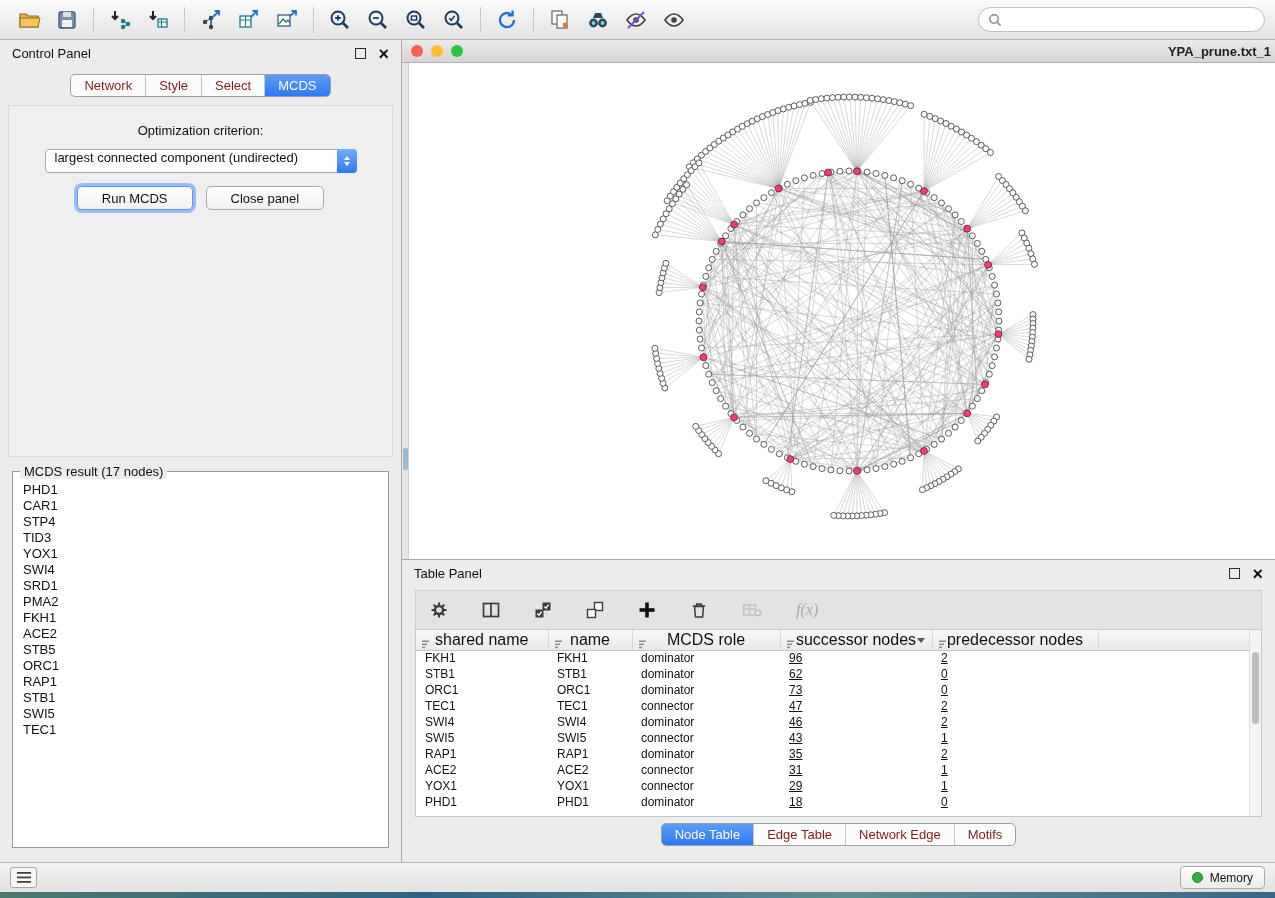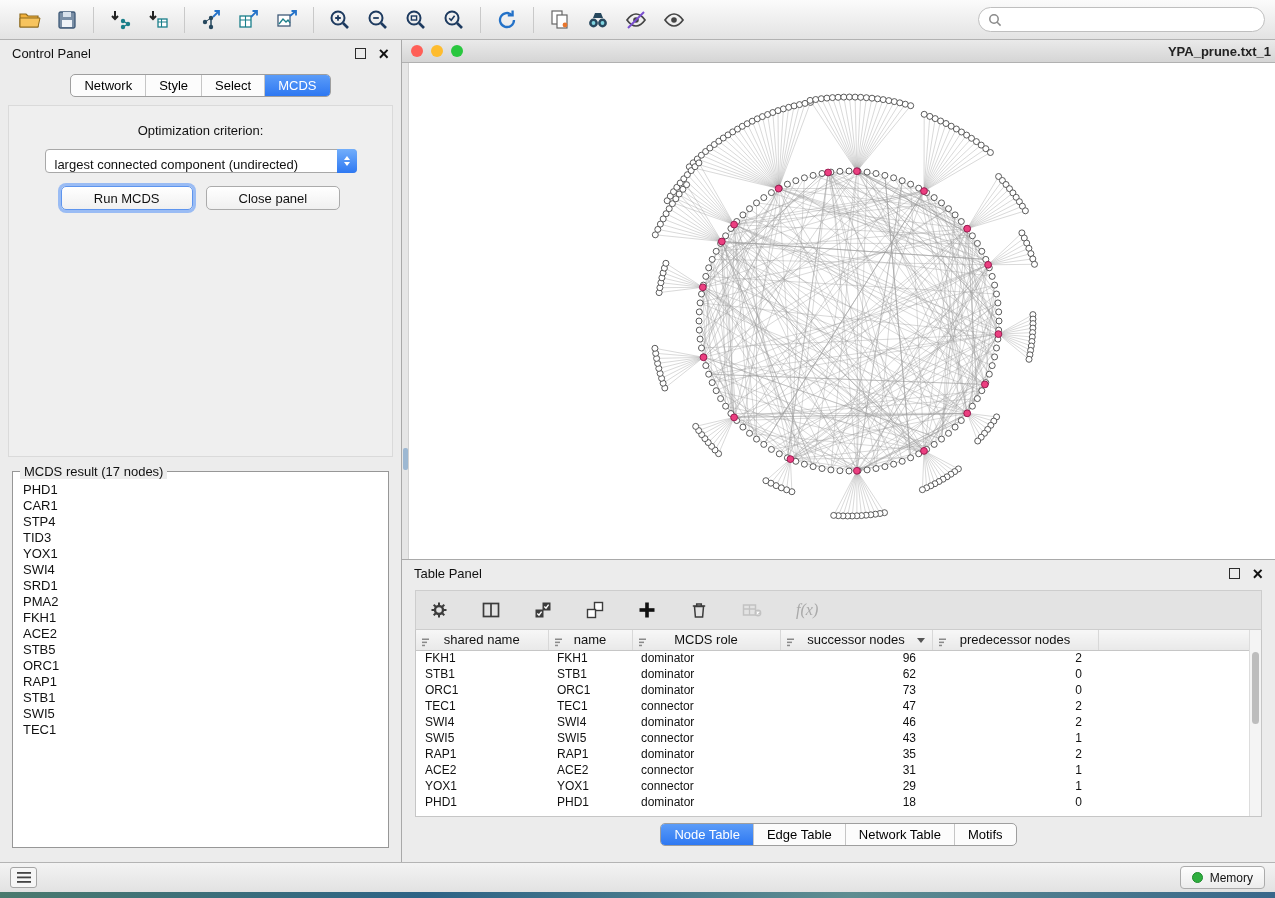--- a/index.html
+++ b/index.html
@@ -17,32 +17,32 @@
   
   .workspace{display:flex;height:822px;}
 
   
   .control-panel{width:402px;background:#ececec;border-right:1px solid #a9a9a9;display:flex;flex-direction:column;}
   .panel-header{height:27px;display:flex;align-items:center;padding:0 12px;font-size:13px;flex:0 0 auto;}
   .ph-icons{margin-left:auto;display:flex;gap:12px;align-items:center;}
   .float-btn{width:11px;height:11px;border:1.7px solid #2c2c2c;display:inline-block;}
   .close-x{font-size:18px;font-weight:bold;line-height:12px;color:#111;}
   .seg-control{display:flex;width:fit-content;border:1px solid #9e9e9e;border-radius:5px;overflow:hidden;background:#fcfcfc;font-size:13px;}
-  .seg{padding:3px 13px;border-left:1px solid #c6c6c6;color:#000000;white-space:nowrap;}
+  .seg{padding:3px 13px;border-left:1px solid #c6c6c6;color:#7f1d1d;white-space:nowrap;}
   .seg:first-child{border-left:none;}
   .seg-active{background:linear-gradient(#5b9cf8,#2e78f2);color:#fff;}
   .cp-tabs-row{display:flex;justify-content:center;margin-top:7px;flex:0 0 auto;}
   .mcds-pane{margin:8px 8px 7px;background:#efefef;border:1px solid #dadada;height:352px;flex:0 0 auto;}
   .opt-label{text-align:center;margin-top:17px;font-size:13px;}
-  .dropdown{margin:11px auto 0;width:312px;height:24px;background:#fff;border:1px solid #a8a8a8;border-radius:4px;display:flex;align-items:flex-end;font-size:13px;position:relative;padding-left:9px;}
+  .dropdown{margin:11px auto 0;width:312px;height:24px;background:#fff;border:1px solid #a8a8a8;border-radius:4px;display:flex;align-items:flex-start;font-size:13px;position:relative;padding-left:9px;}
   .dd-stepper{position:absolute;right:-1px;top:-1px;bottom:-1px;width:20px;background:linear-gradient(#72aefb,#2e78f2);border-radius:0 4px 4px 0;display:flex;flex-direction:column;align-items:center;justify-content:center;gap:2px;}
   .tri-up{width:0;height:0;border-left:3.5px solid transparent;border-right:3.5px solid transparent;border-bottom:4.5px solid #fff;}
   .tri-down{width:0;height:0;border-left:3.5px solid transparent;border-right:3.5px solid transparent;border-top:4.5px solid #fff;}
   .btn-row{display:flex;justify-content:center;gap:13px;margin-top:13px;}
-  .mac-btn{font-family:inherit;font-size:13px;height:24px;padding:0 32px;background:linear-gradient(#ffffff,#f0f0f0);border:1px solid #ababab;border-radius:5px;color:#111;}
+  .mac-btn{font-family:inherit;font-size:13px;height:24px;padding:0 24px;background:linear-gradient(#ffffff,#f0f0f0);border:1px solid #ababab;border-radius:5px;color:#111;}
   .mac-btn.focused{box-shadow:0 0 0 3px rgba(108,160,246,.65);border-color:#5e95ee;}
   .result-group{margin:0 12px 14px;border:1px solid #979797;background:#fff;flex:1;overflow:hidden;}
   .result-group legend{margin-left:7px;padding:0 4px;background:#ececec;font-size:13px;}
   .result-list{padding:3px 0 0 10px;}
   .result-item{font-size:13px;line-height:16px;}
 
   
   .right-side{flex:1;display:flex;flex-direction:column;background:#e2e2e2;min-width:0;}
   .network-window{height:520px;display:flex;flex-direction:column;background:#fff;border-bottom:1px solid #a9a9a9;flex:0 0 auto;}
   .net-titlebar{height:23px;background:linear-gradient(#eaeaea,#d5d5d5);border-bottom:1px solid #b1b1b1;display:flex;align-items:center;padding:0 9px;position:relative;flex:0 0 auto;}
@@ -55,27 +55,27 @@
   .west-gutter{position:absolute;left:0;top:0;bottom:0;width:7px;background:#e6e6e6;border-right:1px solid #d2d2d2;}
   .gutter-handle{position:absolute;left:1px;top:385px;width:5px;height:22px;background:#9db8d2;border-radius:2px;}
 
   
   .table-panel{flex:1;display:flex;flex-direction:column;background:#ececec;min-height:0;}
   .tp-toolbar{margin:3px 13px 0;height:40px;background:#e3e3e3;border:1px solid #cdcdcd;display:flex;align-items:center;gap:34px;padding:0 14px;flex:0 0 auto;}
   .tp-ic{display:flex;align-items:center;justify-content:center;}
   .fx{font-family:"Liberation Serif",serif;font-style:italic;font-size:16px;color:#a9a9a9;}
   .table-wrap{margin:0 13px;background:#fff;border:1px solid #c6c6c6;border-top:none;height:187px;position:relative;overflow:hidden;flex:0 0 auto;}
   table{border-collapse:collapse;width:calc(100% - 12px);table-layout:fixed;}
-  thead th{height:20px;background:linear-gradient(#f7f7f7,#e9e9e9);border-right:1px solid #d8d8d8;border-bottom:1px solid #c6c6c6;font-weight:normal;font-size:13px;position:relative;}
+  thead th{height:20px;background:linear-gradient(#f7f7f7,#e9e9e9);border-right:1px solid #d8d8d8;border-bottom:1px solid #c6c6c6;font-weight:normal;font-size:16px;position:relative;}
   thead th.filler{border-right:none;}
   .sort-ic{position:absolute;left:6px;top:5px;}
   .th-label{display:block;text-align:center;width:100%;}
   .col-chevron{position:absolute;right:7px;top:50%;margin-top:-2px;width:0;height:0;border-left:4px solid transparent;border-right:4px solid transparent;border-top:5px solid #555;}
   tbody td{height:16px;font-size:12px;padding:0 9px;white-space:nowrap;overflow:hidden;}
-  td.num{text-align:right;padding-right:16px;}
+  td.num{padding-right:16px;text-decoration:underline;}
   .vscroll{position:absolute;right:0;top:0;bottom:0;width:12px;background:#f4f4f4;border-left:1px solid #ddd;}
   .vthumb{position:absolute;left:2px;right:2px;top:22px;height:72px;background:#bdbdbd;border-radius:4px;}
   .tp-tabs-row{display:flex;justify-content:center;margin-top:6px;}
 
   
   .status-bar{height:30px;background:linear-gradient(#f3f3f3,#e2e2e2);border-top:1px solid #b4b4b4;display:flex;align-items:center;padding:0 10px;}
   .list-btn{width:27px;height:21px;border:1px solid #a5a5a5;border-radius:3px;background:#f6f6f6;display:flex;align-items:center;justify-content:center;}
   .memory-btn{margin-left:auto;display:flex;align-items:center;gap:7px;height:23px;padding:0 11px;background:linear-gradient(#fdfdfd,#ececec);border:1px solid #ababab;border-radius:4px;font-size:12px;}
   .mem-dot{width:11px;height:11px;border-radius:50%;background:#2fae3f;border:1px solid #1d8a2c;}
   .desktop-strip{height:6px;background:linear-gradient(90deg,#4a7a6e,#2d6386,#5e8d91,#39678a);}
@@ -1246,21 +1246,21 @@
               </tbody>
           </table>
           <div class="vscroll">
             <div class="vthumb"></div>
           </div>
         </div>
         <div class="tp-tabs-row">
           <div class="seg-control">
               <div class="seg seg-active">Node Table</div>
               <div class="seg">Edge Table</div>
-              <div class="seg">Network Table</div>
+              <div class="seg">Network Edge</div>
               <div class="seg">Motifs</div>
             </div>
         </div>
       </div>
     </div>
   </div>
 
   <div class="status-bar">
     <span class="list-btn">
       <svg width="14" height="11" viewBox="0 0 14 11">

